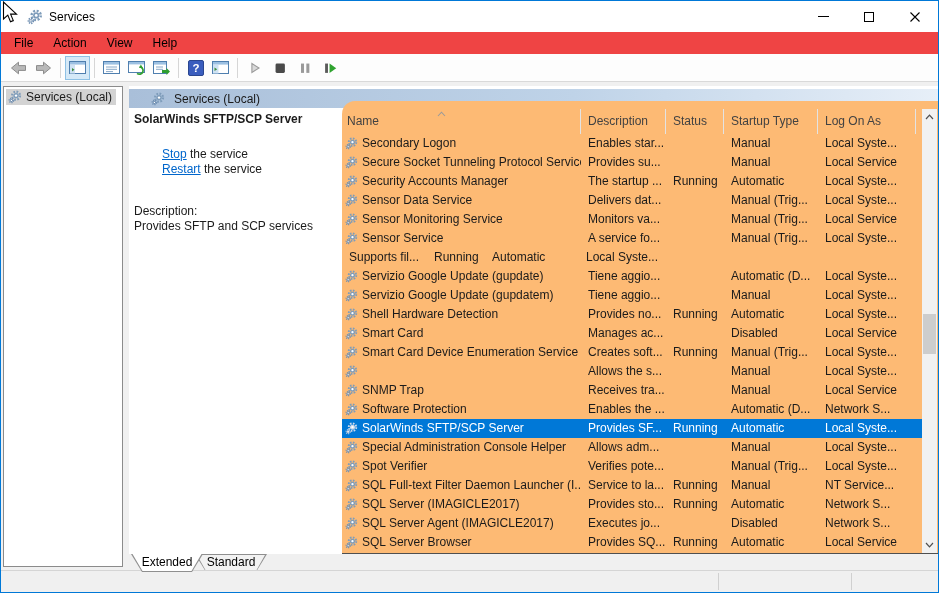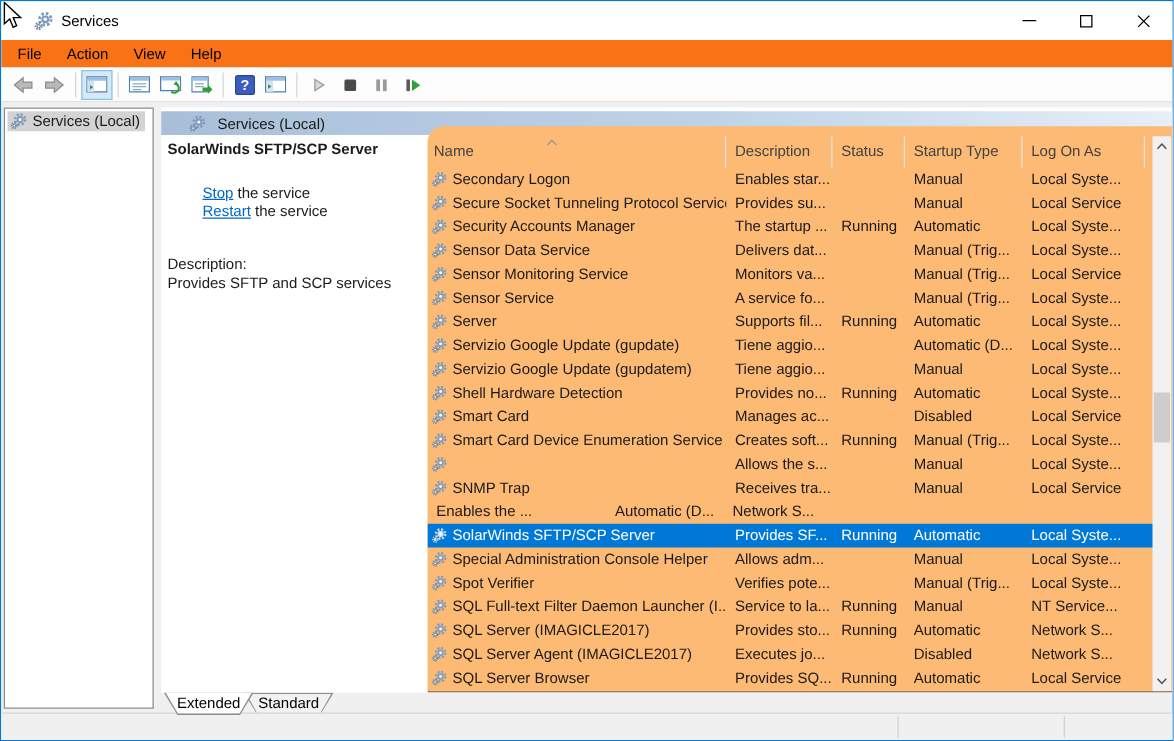--- a/index.html
+++ b/index.html
@@ -13,21 +13,21 @@
   .app-icon { position: absolute; left: 26px; top: 8px; width: 16px; height: 16px; }
   .title-text { position: absolute; left: 48px; top: 9px; font-size: 12px; color: #000; }
   .wbtns { position: absolute; right: 0; top: 0; height: 31px; display: flex; }
   .wbtn { width: 46px; height: 31px; display: flex; align-items: center; justify-content: center; }
   .min-glyph { width: 11px; height: 1px; background: #000; display: block; }
   .max-glyph { width: 10px; height: 10px; border: 1px solid #000; display: block; }
 
   .cursor { position: absolute; left: 1px; top: 0px; z-index: 500; }
 
   
-  .menubar { position: absolute; top: 31px; left: 0; right: 0; height: 22px; background: #f97316; display: flex; align-items: center; padding-left: 3px; }
+  .menubar { position: absolute; top: 31px; left: 0; right: 0; height: 22px; background: #ef4444; display: flex; align-items: center; padding-left: 3px; }
   .menu-item { padding: 3px 10px; color: #000; }
 
   
   .toolbar { position: absolute; top: 53px; left: 0; right: 0; height: 28px; background: #fdfdfd; border-bottom: 1px solid #d9d9d9; display: flex; align-items: center; padding-left: 5px; }
   .tbtn { width: 25px; height: 24px; display: flex; align-items: center; justify-content: center; border: 1px solid transparent; }
   .tbtn.active { background: #d5e9f7; border-color: #8ec1e5; }
   .tsep { width: 1px; height: 20px; background: #d6d6d6; margin: 0 4px; }
 
   
   .main { position: absolute; top: 81px; left: 0; right: 0; bottom: 0; background: #f0f0f0; }
@@ -360,31 +360,20 @@
                     <circle cx="3.9" cy="11.9" r="0.8" fill="#ffffff"></circle>
                   </svg></span>
                 <span>Sensor Service</span>
               </span>
               <span class="cell c-desc">A service fo...</span>
               <span class="cell c-status"></span>
               <span class="cell c-startup">Manual (Trig...</span>
               <span class="cell c-logon">Local Syste...</span>
             </div>
             <div class="lv-row">
-              <span class="cell c-name">
-                <span class="gear-slot" style="display: inline-block;"><svg width="100%" height="100%" viewBox="0 0 16 16">
-                    <circle cx="9.2" cy="6.4" r="4.6" fill="none" stroke="#7e9cba" stroke-width="2.4" stroke-dasharray="2 1.6"></circle>
-                    <circle cx="9.2" cy="6.4" r="3.1" fill="#7e9cba"></circle>
-                    <circle cx="9.2" cy="6.4" r="1.4" fill="#ffffff"></circle>
-                    <circle cx="3.9" cy="11.9" r="2.5" fill="none" stroke="#6d8db0" stroke-width="1.6" stroke-dasharray="1.3 1"></circle>
-                    <circle cx="3.9" cy="11.9" r="1.7" fill="#6d8db0"></circle>
-                    <circle cx="3.9" cy="11.9" r="0.8" fill="#ffffff"></circle>
-                  </svg></span>
-                <span>Server</span>
-              </span>
               <span class="cell c-desc">Supports fil...</span>
               <span class="cell c-status">Running</span>
               <span class="cell c-startup">Automatic</span>
               <span class="cell c-logon">Local Syste...</span>
             </div>
             <div class="lv-row">
               <span class="cell c-name">
                 <span class="gear-slot" style="display: inline-block;"><svg width="100%" height="100%" viewBox="0 0 16 16">
                     <circle cx="9.2" cy="6.4" r="4.6" fill="none" stroke="#7e9cba" stroke-width="2.4" stroke-dasharray="2 1.6"></circle>
                     <circle cx="9.2" cy="6.4" r="3.1" fill="#7e9cba"></circle>
@@ -495,20 +484,31 @@
                     <circle cx="3.9" cy="11.9" r="0.8" fill="#ffffff"></circle>
                   </svg></span>
                 <span>SNMP Trap</span>
               </span>
               <span class="cell c-desc">Receives tra...</span>
               <span class="cell c-status"></span>
               <span class="cell c-startup">Manual</span>
               <span class="cell c-logon">Local Service</span>
             </div>
             <div class="lv-row">
+              <span class="cell c-name">
+                <span class="gear-slot" style="display: inline-block;"><svg width="100%" height="100%" viewBox="0 0 16 16">
+                    <circle cx="9.2" cy="6.4" r="4.6" fill="none" stroke="#7e9cba" stroke-width="2.4" stroke-dasharray="2 1.6"></circle>
+                    <circle cx="9.2" cy="6.4" r="3.1" fill="#7e9cba"></circle>
+                    <circle cx="9.2" cy="6.4" r="1.4" fill="#ffffff"></circle>
+                    <circle cx="3.9" cy="11.9" r="2.5" fill="none" stroke="#6d8db0" stroke-width="1.6" stroke-dasharray="1.3 1"></circle>
+                    <circle cx="3.9" cy="11.9" r="1.7" fill="#6d8db0"></circle>
+                    <circle cx="3.9" cy="11.9" r="0.8" fill="#ffffff"></circle>
+                  </svg></span>
+                <span>Software Protection</span>
+              </span>
               <span class="cell c-desc">Enables the ...</span>
               <span class="cell c-status"></span>
               <span class="cell c-startup">Automatic (D...</span>
               <span class="cell c-logon">Network S...</span>
             </div>
             <div class="lv-row selected">
               <span class="cell c-name">
                 <span class="gear-slot" style="display: inline-block;"><svg width="100%" height="100%" viewBox="0 0 16 16">
                     <circle cx="9.2" cy="6.4" r="4.6" fill="none" stroke="#cdd9ea" stroke-width="2.4" stroke-dasharray="2 1.6"></circle>
                     <circle cx="9.2" cy="6.4" r="3.1" fill="#cdd9ea"></circle>

